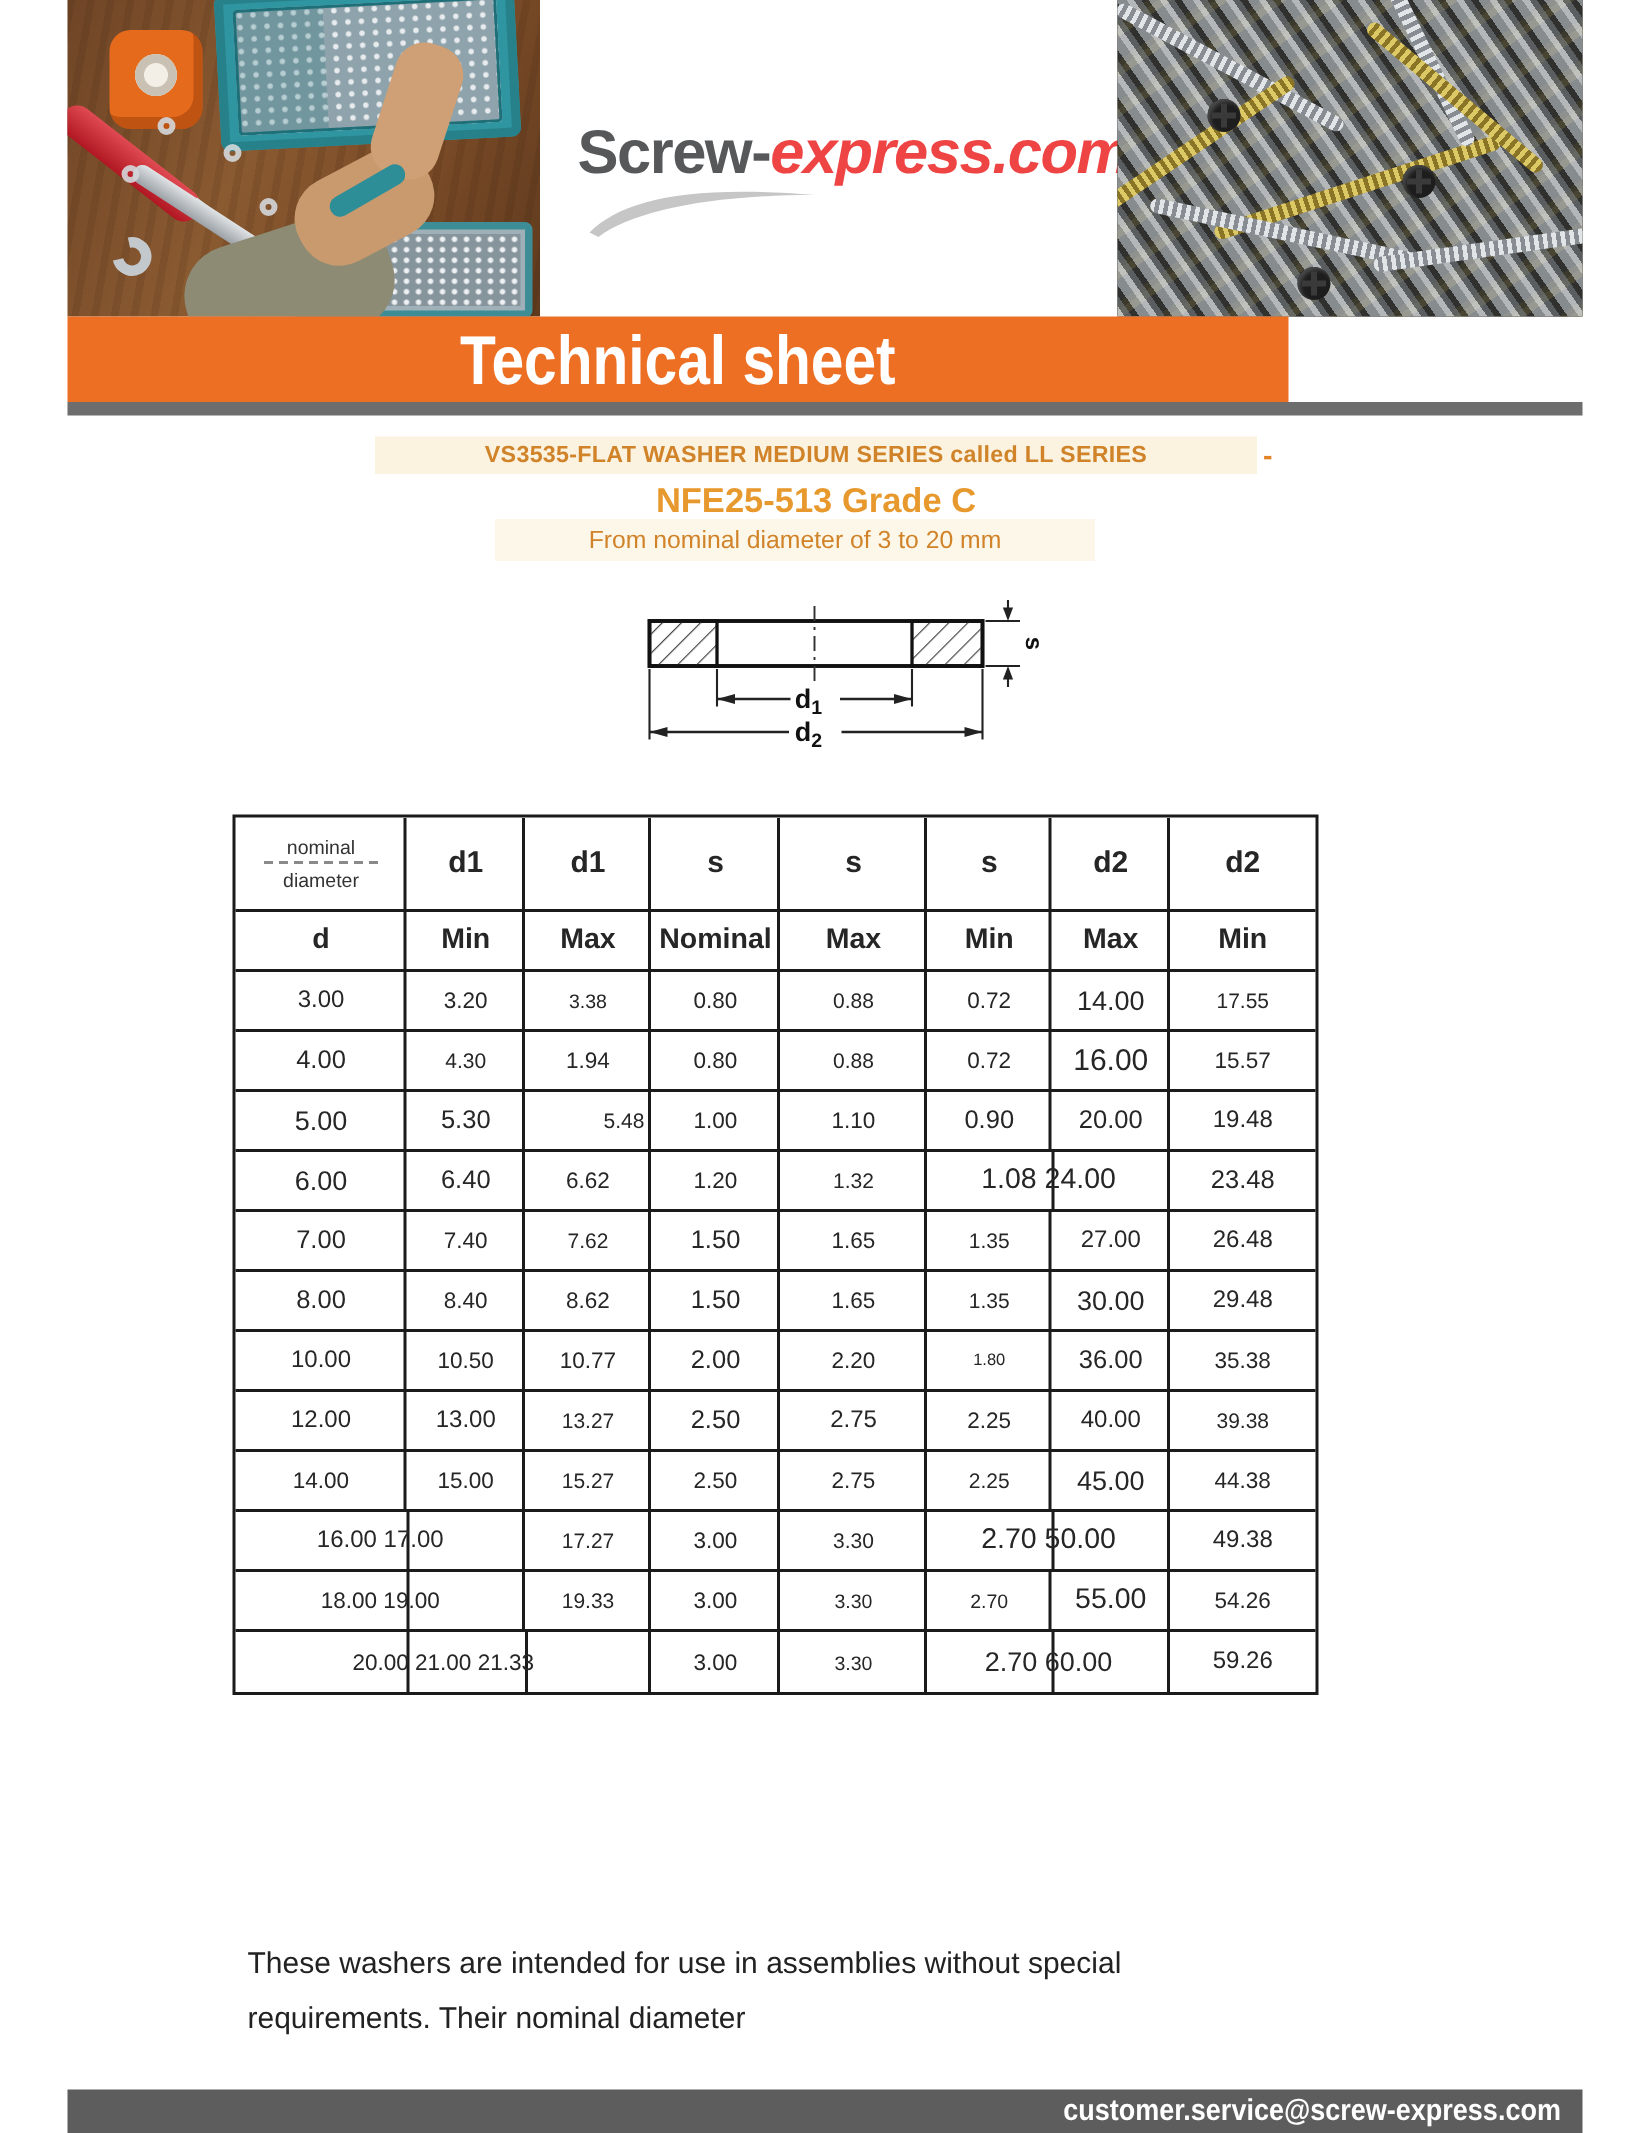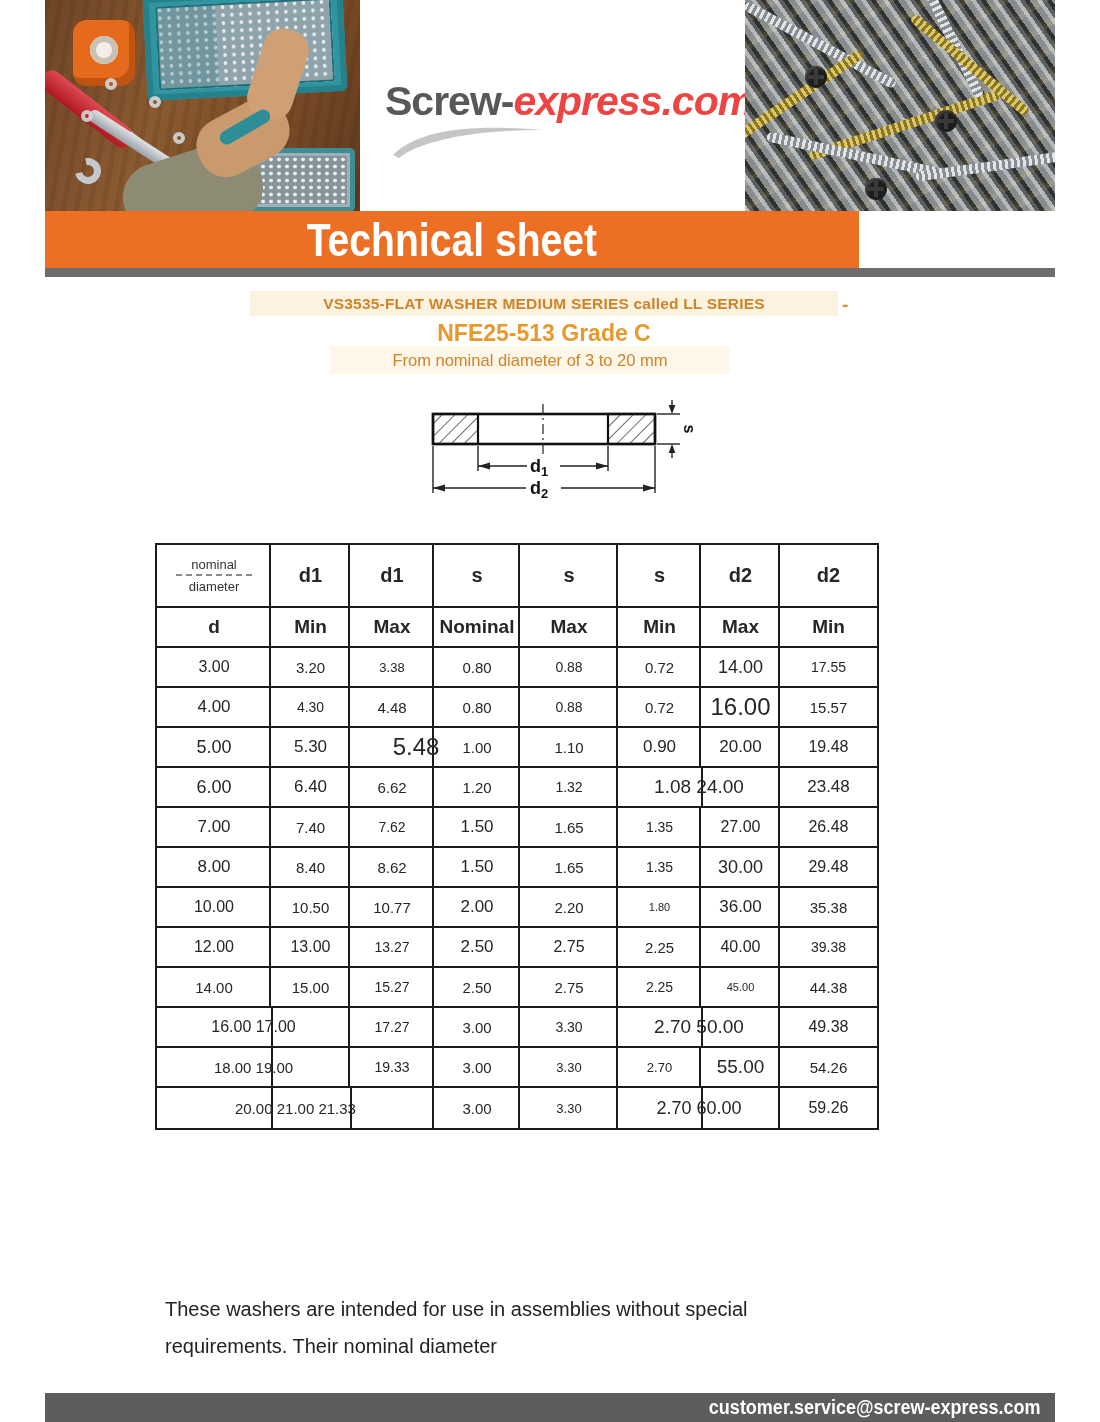--- a/index.html
+++ b/index.html
@@ -231,31 +231,31 @@
         <div class="tcell" style="grid-column: span 1; font-size: 13px;">3.38</div>
         <div class="tcell" style="grid-column: span 1; font-size: 15px;">0.80</div>
         <div class="tcell" style="grid-column: span 1; font-size: 14px;">0.88</div>
         <div class="tcell" style="grid-column: span 1; font-size: 15px;">0.72</div>
         <div class="tcell" style="grid-column: span 1; font-size: 18px;">14.00</div>
         <div class="tcell" style="grid-column: span 1; font-size: 14px;">17.55</div>
       </div>
       <div class="trow tdata">
         <div class="tcell" style="grid-column: span 1; font-size: 17px;">4.00</div>
         <div class="tcell" style="grid-column: span 1; font-size: 14px;">4.30</div>
-        <div class="tcell" style="grid-column: span 1; font-size: 15px;">4.48</div>
+        <div class="tcell" style="grid-column: span 1; font-size: 15px;">1.94</div>
         <div class="tcell" style="grid-column: span 1; font-size: 15px;">0.80</div>
         <div class="tcell" style="grid-column: span 1; font-size: 14px;">0.88</div>
         <div class="tcell" style="grid-column: span 1; font-size: 15px;">0.72</div>
-        <div class="tcell" style="grid-column: span 1; font-size: 24px;">16.00</div>
+        <div class="tcell" style="grid-column: span 1; font-size: 20px;">16.00</div>
         <div class="tcell" style="grid-column: span 1; font-size: 15px;">15.57</div>
       </div>
       <div class="trow tdata">
         <div class="tcell" style="grid-column: span 1; font-size: 18px;">5.00</div>
         <div class="tcell" style="grid-column: span 1; font-size: 17px;">5.30</div>
-        <div class="tcell" style="grid-column: span 1; font-size: 24px; padding-left: 48px;">5.48</div>
+        <div class="tcell" style="grid-column: span 1; font-size: 14px; padding-left: 48px;">5.48</div>
         <div class="tcell" style="grid-column: span 1; font-size: 15px;">1.00</div>
         <div class="tcell" style="grid-column: span 1; font-size: 15px;">1.10</div>
         <div class="tcell" style="grid-column: span 1; font-size: 17px;">0.90</div>
         <div class="tcell" style="grid-column: span 1; font-size: 17px;">20.00</div>
         <div class="tcell" style="grid-column: span 1; font-size: 16px;">19.48</div>
       </div>
       <div class="trow tdata">
         <div class="tcell" style="grid-column: span 1; font-size: 18px;">6.00</div>
         <div class="tcell" style="grid-column: span 1; font-size: 17px;">6.40</div>
         <div class="tcell" style="grid-column: span 1; font-size: 15px;">6.62</div>
@@ -307,21 +307,21 @@
         <div class="tcell" style="grid-column: span 1; font-size: 16px;">40.00</div>
         <div class="tcell" style="grid-column: span 1; font-size: 14px;">39.38</div>
       </div>
       <div class="trow tdata">
         <div class="tcell" style="grid-column: span 1; font-size: 15px;">14.00</div>
         <div class="tcell" style="grid-column: span 1; font-size: 15px;">15.00</div>
         <div class="tcell" style="grid-column: span 1; font-size: 14px;">15.27</div>
         <div class="tcell" style="grid-column: span 1; font-size: 15px;">2.50</div>
         <div class="tcell" style="grid-column: span 1; font-size: 15px;">2.75</div>
         <div class="tcell" style="grid-column: span 1; font-size: 14px;">2.25</div>
-        <div class="tcell" style="grid-column: span 1; font-size: 11px;">45.00</div>
+        <div class="tcell" style="grid-column: span 1; font-size: 18px;">45.00</div>
         <div class="tcell" style="grid-column: span 1; font-size: 15px;">44.38</div>
       </div>
       <div class="trow tdata">
         <div class="tcell" style="grid-column: span 2; font-size: 16px;">
           <i class="vdiv" style="left: 114px;"></i>
           <span class="straddle">16.00 17.00</span>
         </div>
         <div class="tcell" style="grid-column: span 1; font-size: 14px;">17.27</div>
         <div class="tcell" style="grid-column: span 1; font-size: 15px;">3.00</div>
         <div class="tcell" style="grid-column: span 1; font-size: 14px;">3.30</div>

